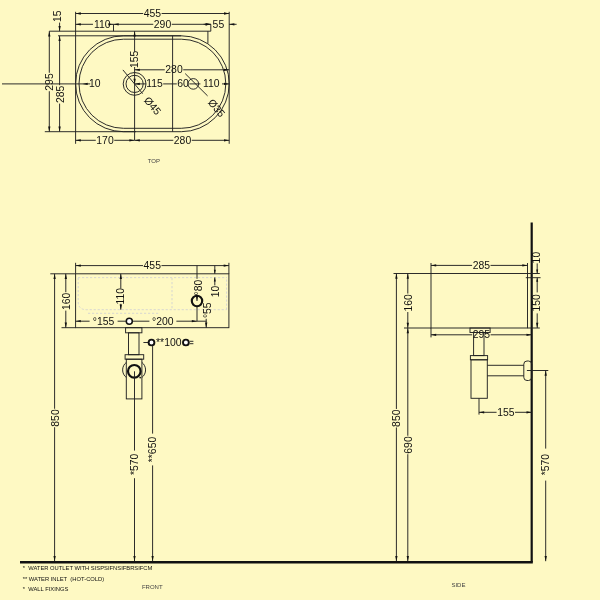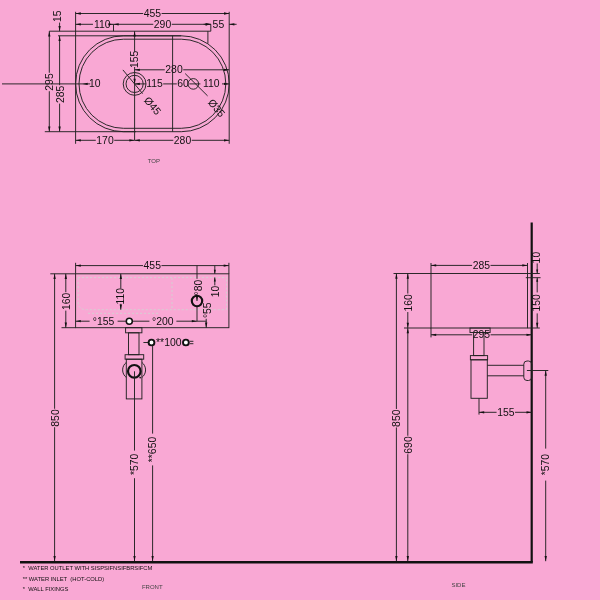--- a/index.html
+++ b/index.html
@@ -1,17 +1,17 @@
 <!DOCTYPE html>
 <html><head>
 <meta charset="utf-8">
 <title>Basin technical drawing</title>
 <style>
 html,body{margin:0;padding:0;background:#ffffff;}
-#page{width:600px;height:600px;position:relative;background:#f9a8d4;overflow:hidden;}
+#page{width:600px;height:600px;position:relative;background:#fef9c3;overflow:hidden;}
 text{font-family:"Liberation Sans",sans-serif;}
 </style>
 </head>
 <body>
 <div id="page">
 <svg width="600" height="600" viewBox="0 0 600 600" xmlns="http://www.w3.org/2000/svg">
 
 <rect x="75.6" y="35.8" width="153.6" height="95.9" rx="47.9" ry="47.9" fill="none" stroke="#222222" stroke-width="0.95"></rect>
 
 <rect x="79.0" y="39.2" width="146.8" height="89.1" rx="44.5" ry="44.5" fill="none" stroke="#222222" stroke-width="0.95"></rect>

